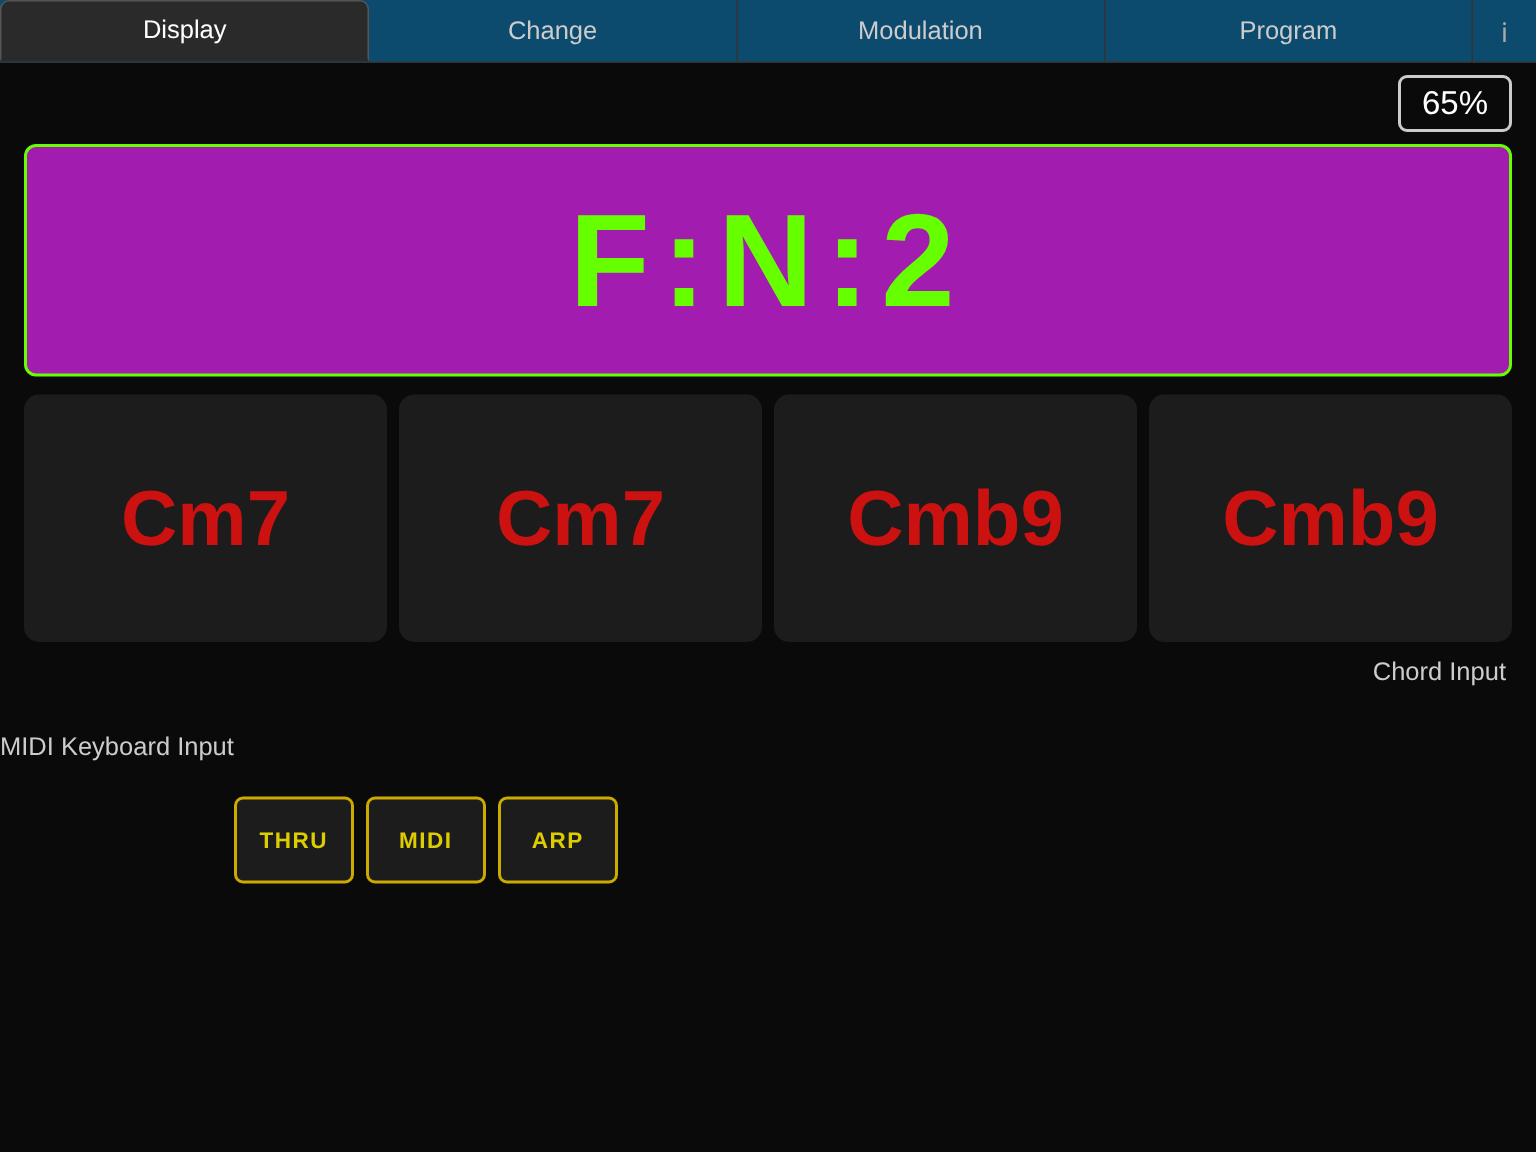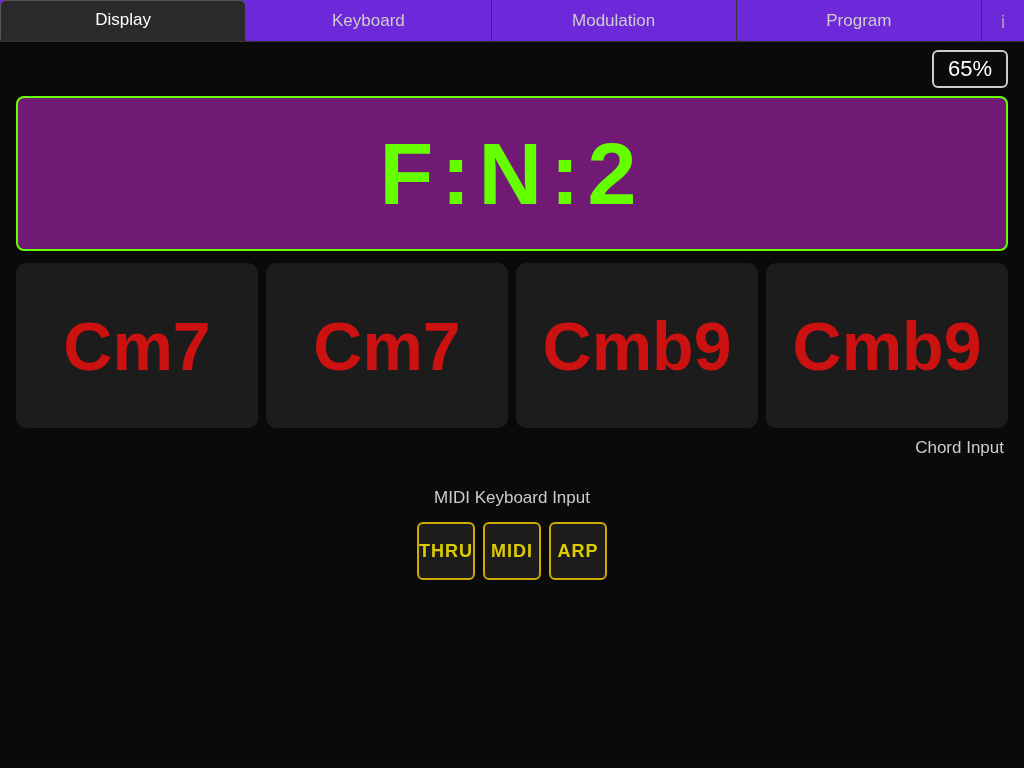--- a/index.html
+++ b/index.html
@@ -15,21 +15,21 @@
       font-family: Arial, Helvetica, sans-serif;
       color: #ffffff;
       overflow: hidden;
     }
 
     
     #tab-bar {
       display: flex;
       width: 1024px;
       height: 42px;
-      background-color: #6d28d9;
+      background-color: #0c4a6e;
       border-bottom: 1px solid #333;
     }
 
     .tab {
       flex: 1;
       display: flex;
       align-items: center;
       justify-content: center;
       cursor: pointer;
       font-size: 17px;
@@ -78,21 +78,21 @@
       color: #ffffff;
       background: transparent;
       text-align: right;
     }
 
     
     #main-display {
       margin: 0 16px 12px 16px;
       border: 2px solid #66ff00;
       border-radius: 8px;
-      background-color: #701a75;
+      background-color: #a21caf;
       height: 155px;
       display: flex;
       align-items: center;
       justify-content: center;
     }
 
     #display-text {
       font-size: 88px;
       color: #66ff00;
       font-weight: bold;
@@ -111,83 +111,83 @@
       height: 165px;
       background-color: #1c1c1c;
       border-radius: 10px;
       display: flex;
       align-items: center;
       justify-content: center;
       cursor: pointer;
     }
 
     .chord-btn span {
-      font-size: 68px;
+      font-size: 52px;
       color: #cc1111;
       font-weight: bold;
     }
 
     
     #chord-view-label {
       text-align: right;
       margin: 10px 20px 0 0;
       font-size: 17px;
       color: #cccccc;
     }
 
     
     #midi-section {
       display: flex;
-      flex-direction: column;
-      align-items: center;
+      flex-direction: row;
       margin-top: 30px;
     }
 
     #midi-label {
       font-size: 17px;
       color: #cccccc;
       margin-bottom: 14px;
     }
 
     #midi-buttons {
       display: flex;
       gap: 8px;
     }
 
     .midi-btn {
-      width: 58px;
+      width: 80px;
       height: 58px;
       background-color: #1c1c1c;
       border: 2px solid #ccaa00;
       border-radius: 6px;
       display: flex;
       align-items: center;
       justify-content: center;
       cursor: pointer;
-      font-size: 18px;
+      font-size: 15px;
       color: #ddcc00;
       font-weight: bold;
       letter-spacing: 1px;
+      margin-top: 43px;
     }
 
     .midi-btn.active {
       background-color: #2a2200;
       border-color: #ffdd00;
       color: #ffdd00;
     }
   </style>
 </head>
 <body>
 
 <div id="tab-bar">
   <div class="tab active">
     <span>Display</span>
   </div>
   <div class="tab">
-    <span>Keyboard</span>
+    <span>Change</span>
   </div>
   <div class="tab">
     <span>Modulation</span>
   </div>
   <div class="tab">
     <span>Program</span>
   </div>
   <div class="tab-info">
     <span>ℹ</span>
   </div>

